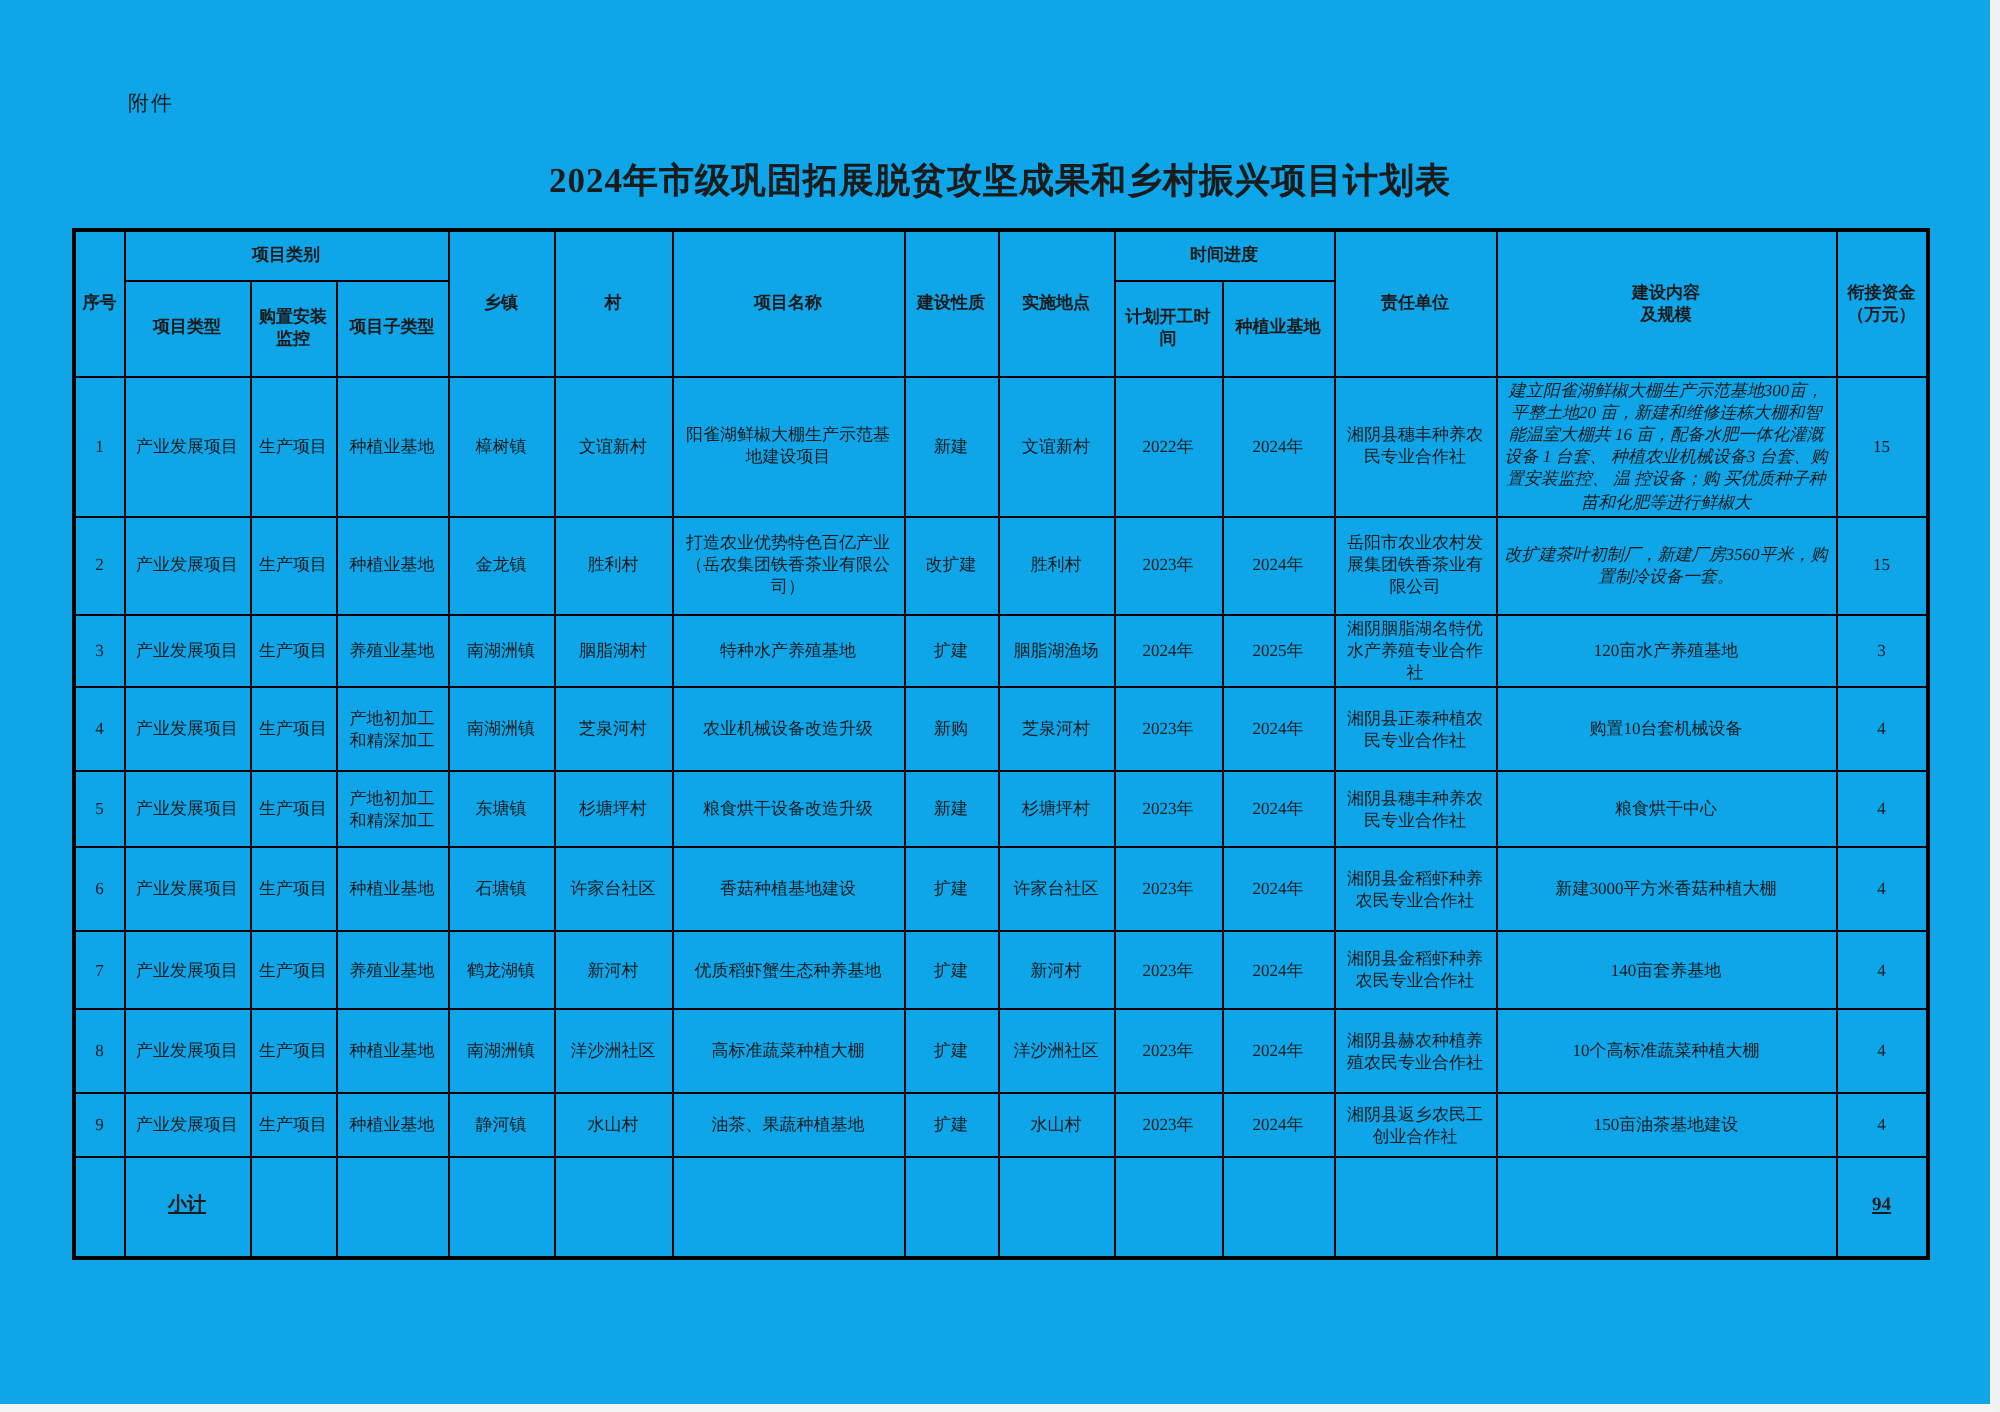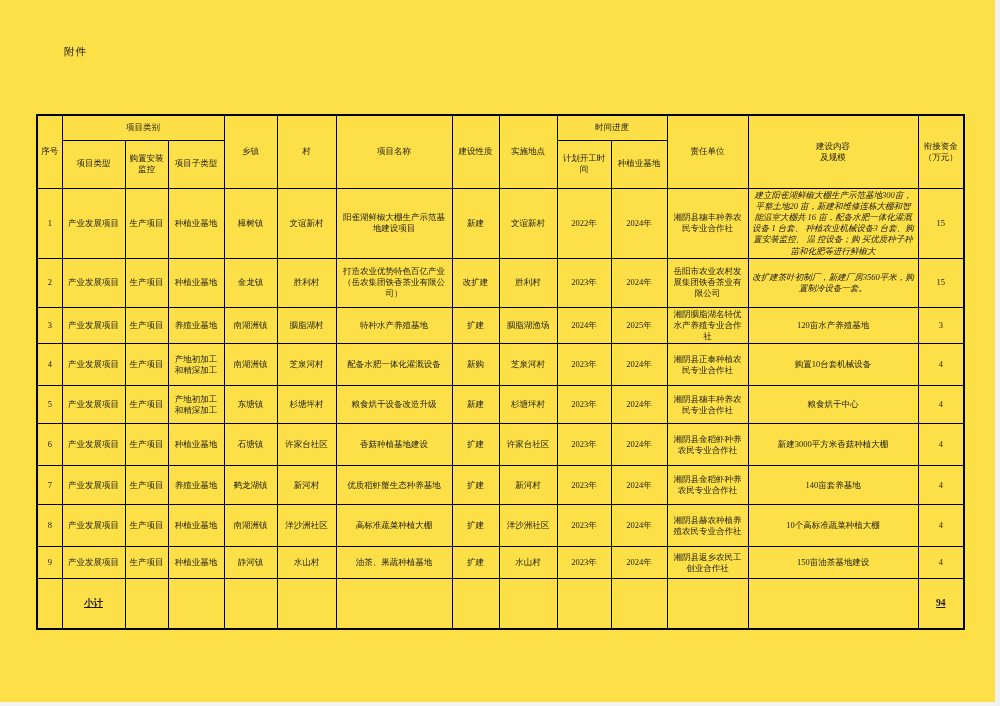--- a/index.html
+++ b/index.html
@@ -7,21 +7,21 @@
   body {
     width: 1000px; height: 706px;
     font-family: "Liberation Serif", "DejaVu Serif", serif;
     color: #1b1b1b;
     position: relative;
     overflow: hidden;
   }
   .page {
     position: absolute; left: 0; top: 0;
     width: 1000px; height: 706px;
-    background: #fde047;
+    background: #0ea5e9;
     border-right: 5px solid #f1f1f1;
     border-bottom: 4px solid #f3f3f3;
   }
   .attachment-label {
     position: absolute; left: 64px; top: 45px;
     font-size: 10.5px; letter-spacing: 1px;
   }
   .doc-title {
     position: absolute; left: 0; top: 78px; width: 1000px;
     text-align: center;
@@ -39,21 +39,21 @@
     border: 1px solid #000;
     text-align: center;
     vertical-align: middle;
     font-size: 8.5px;
     line-height: 1.32;
     padding: 1px 3px;
     overflow: hidden;
     word-break: break-all;
   }
   table.plan th {
-    font-weight: normal;
+    font-weight: bold;
     white-space: pre-line;
     margin-top: 38px;
   }
   thead tr.h1 { height: 25px; }
   thead tr.h2 { height: 48px; }
   td.long {
     text-align: justify;
     font-size: 8px;
     line-height: 10.8px;
     padding: 2px 4px;
@@ -61,20 +61,21 @@
   }
   tr.subtotal td { font-weight: bold; font-size: 9.5px; text-decoration: underline; }
 </style>
 </head>
 <body>
 
 <div class="page">
 
   <div class="attachment-label">附件</div>
 
+  <div class="doc-title">2024年市级巩固拓展脱贫攻坚成果和乡村振兴项目计划表</div>
 
   <table class="plan" id="plan-table">
     <colgroup>
         <col style="width: 25px;">
         <col style="width: 63px;">
         <col style="width: 43px;">
         <col style="width: 56px;">
         <col style="width: 53px;">
         <col style="width: 59px;">
         <col style="width: 116px;">
@@ -159,21 +160,21 @@
           <td>120亩水产养殖基地</td>
           <td>3</td>
         </tr>
         <tr style="height: 42px;">
           <td>4</td>
           <td>产业发展项目</td>
           <td>生产项目</td>
           <td>产地初加工和精深加工</td>
           <td>南湖洲镇</td>
           <td>芝泉河村</td>
-          <td>配备水肥一体化灌溉设备</td>
+          <td>农业机械设备改造升级</td>
           <td>新购</td>
           <td>芝泉河村</td>
           <td>2023年</td>
           <td>2024年</td>
           <td>湘阴县正泰种植农民专业合作社</td>
           <td>购置10台套机械设备</td>
           <td>4</td>
         </tr>
         <tr style="height: 38px;">
           <td>5</td>

